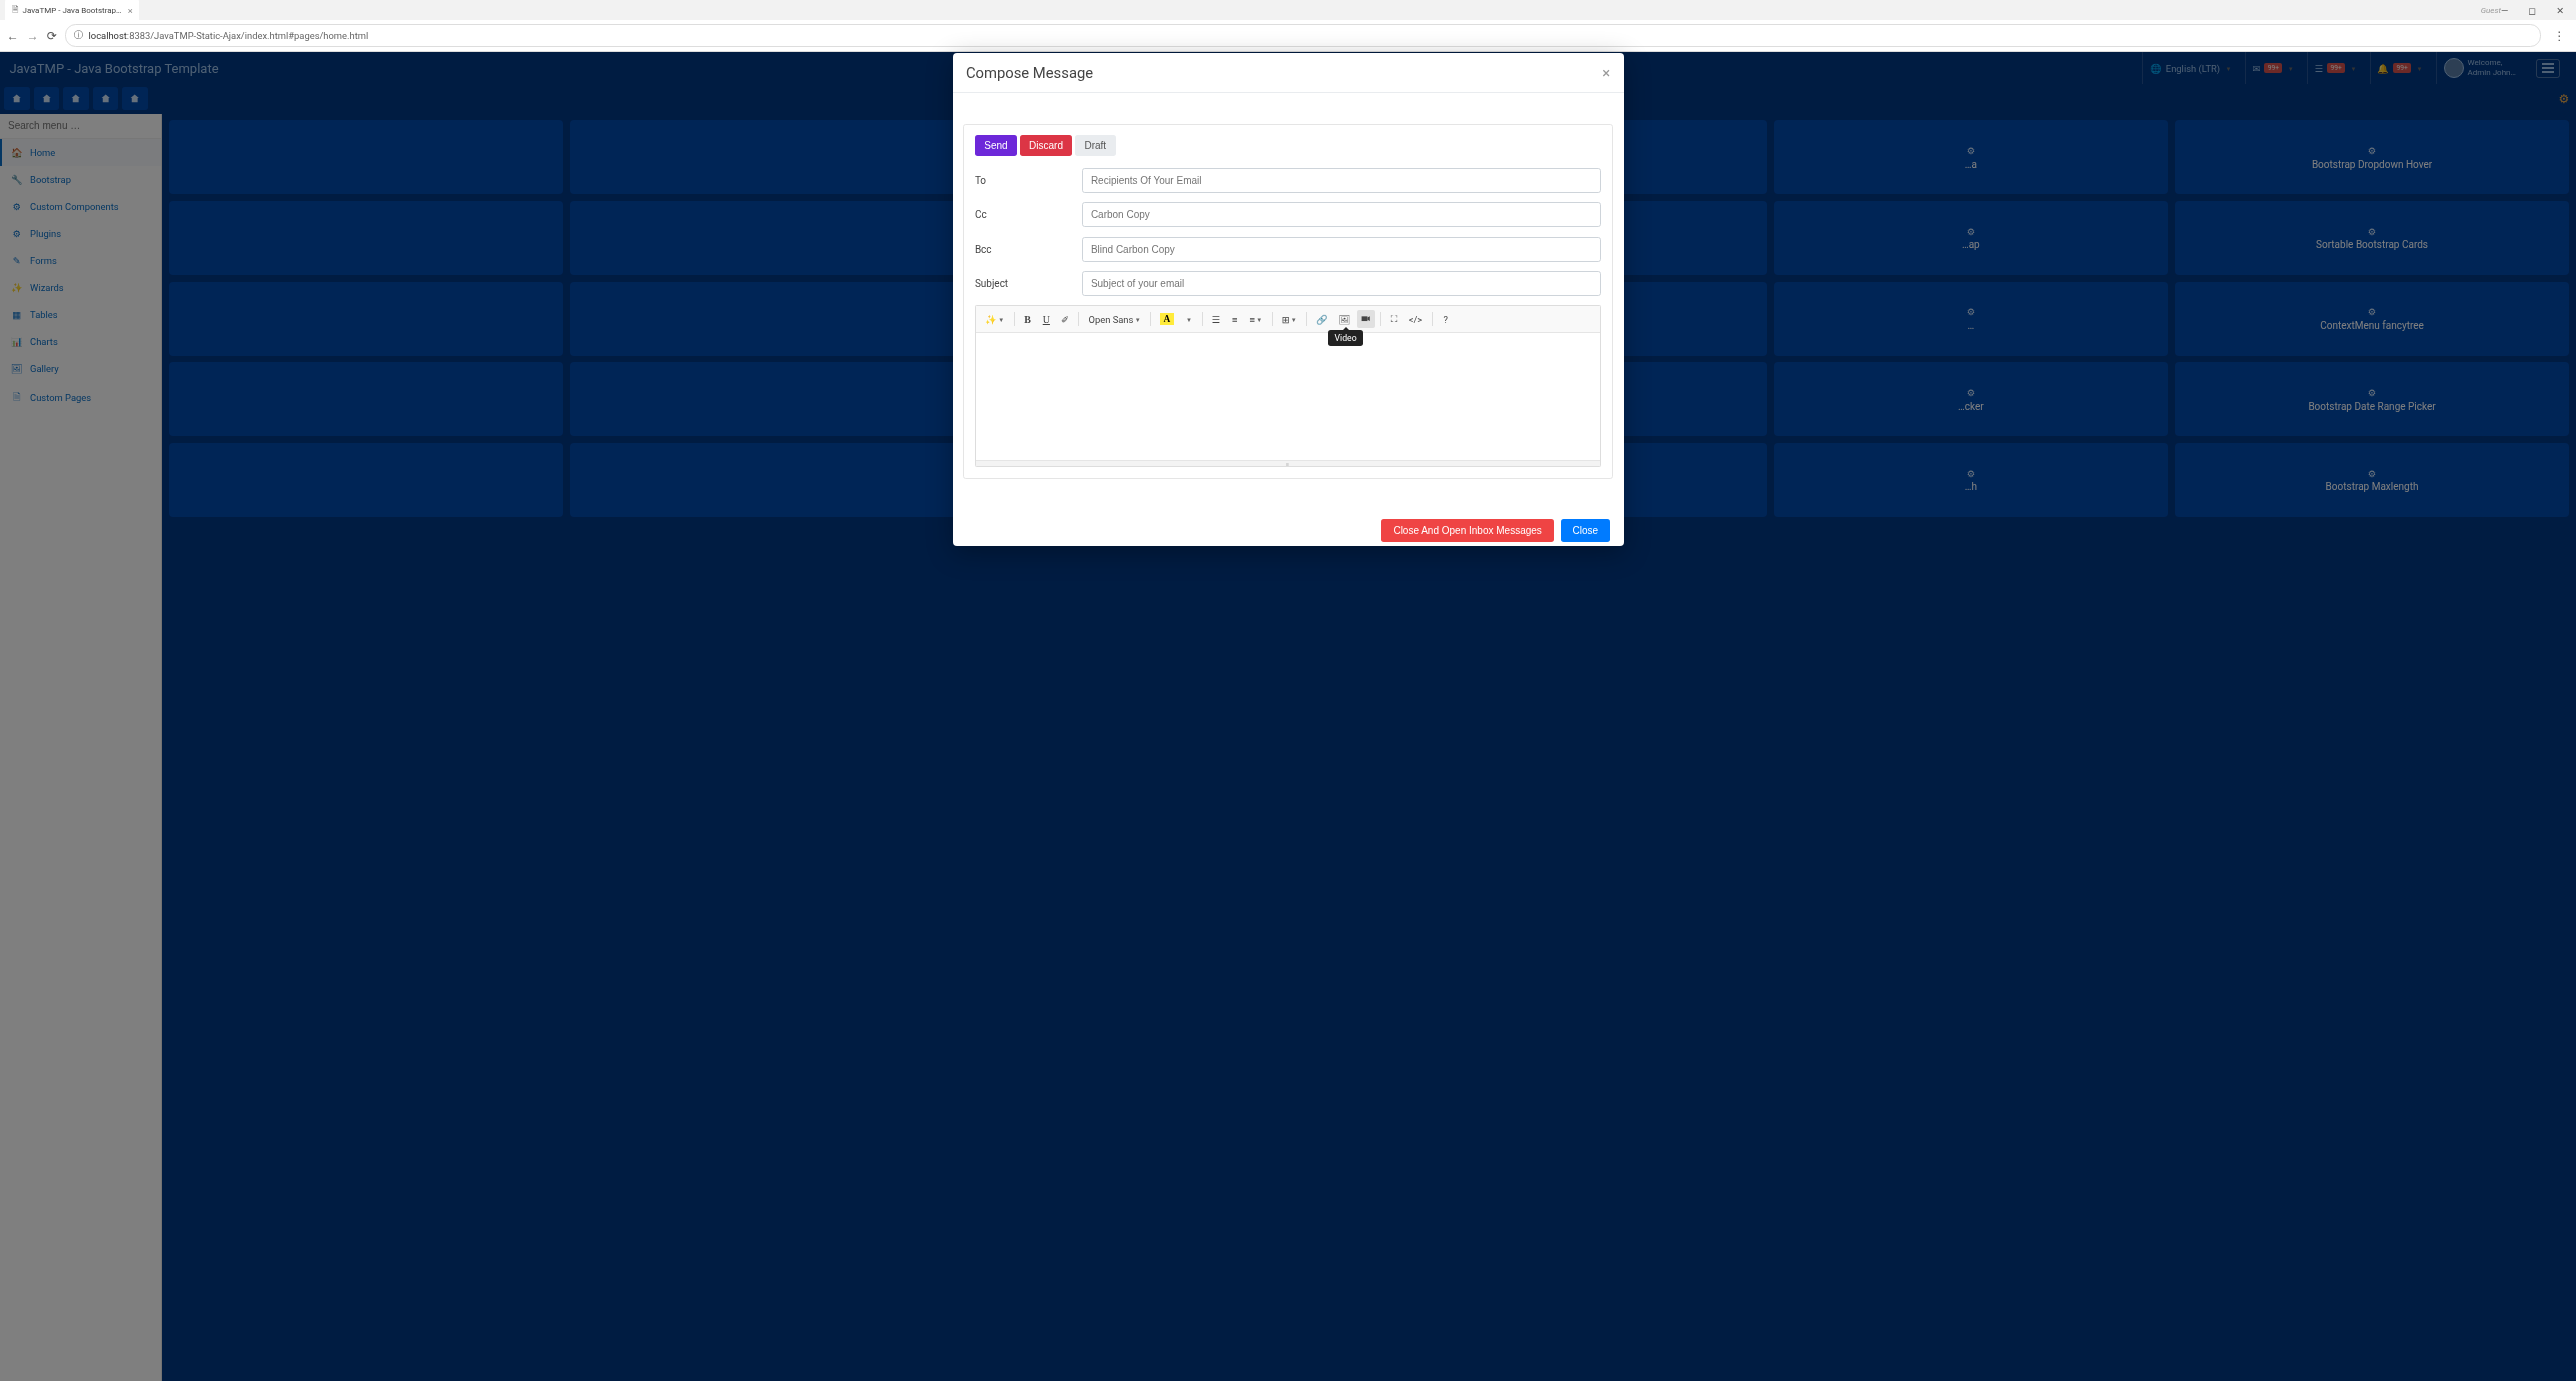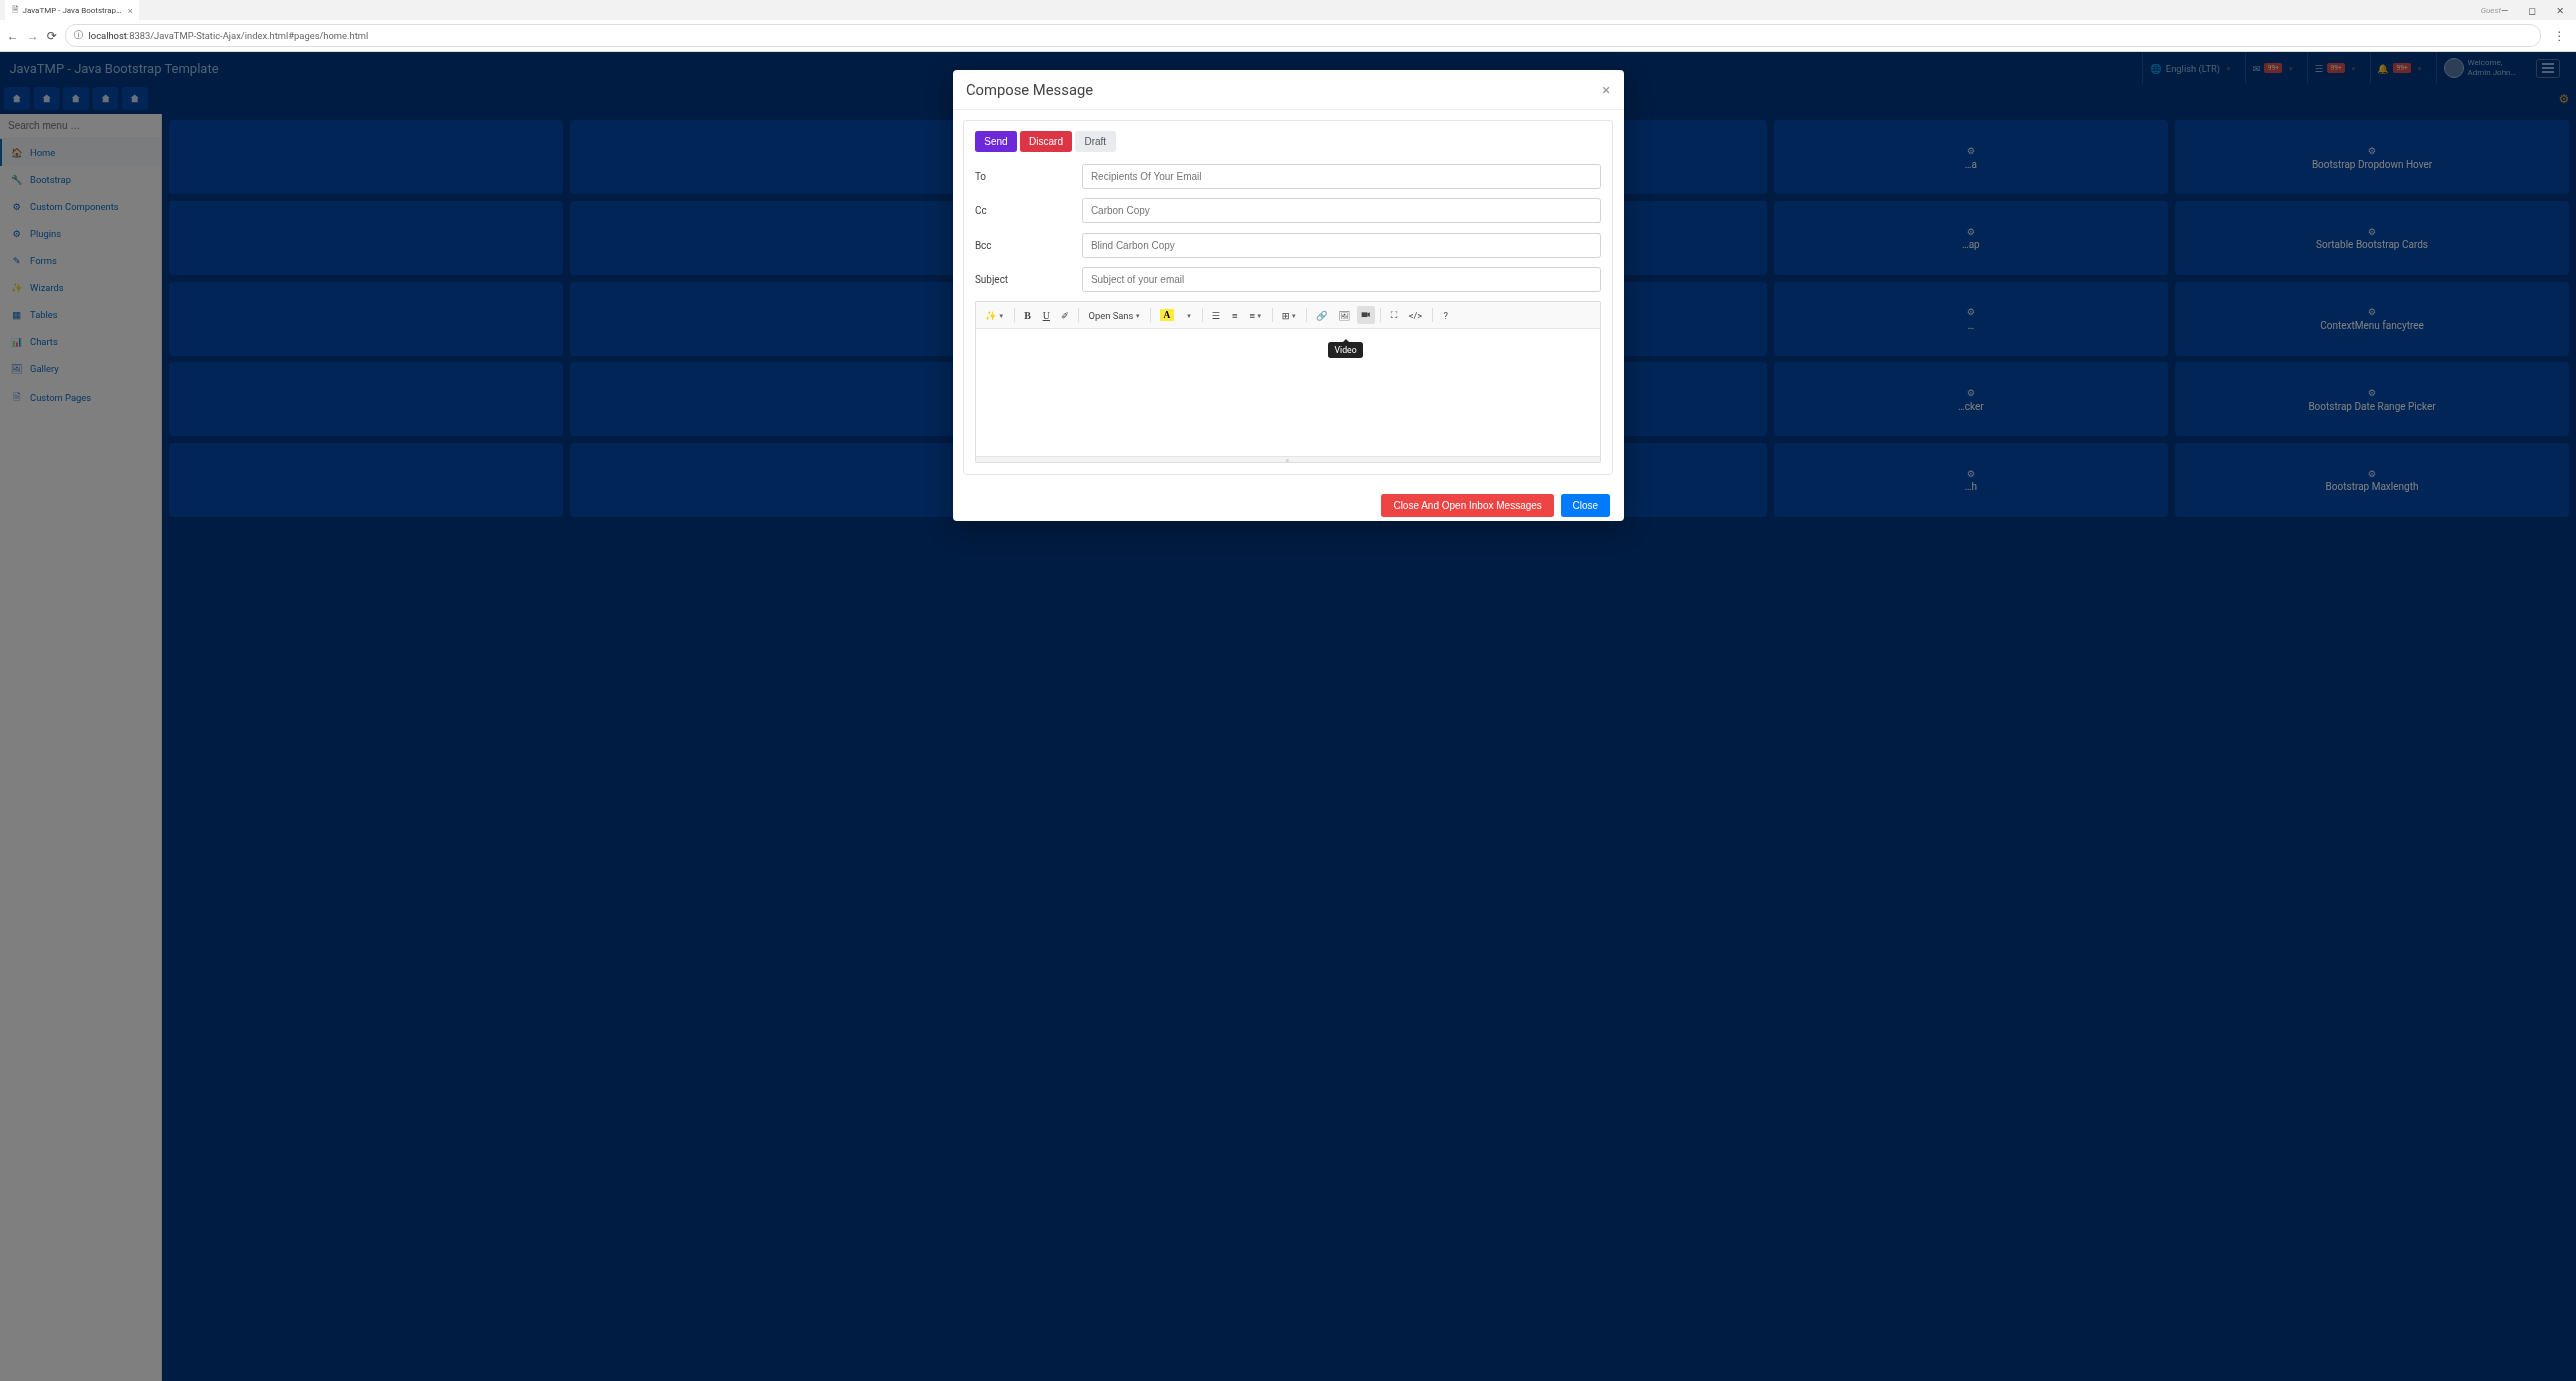--- a/index.html
+++ b/index.html
@@ -44,21 +44,21 @@
 
 .content-area { flex: 1; padding: 6.7px; display: grid; grid-template-columns: repeat(6, 1fr); gap: 6.7px; align-content: start; }
 .card { background: #004aad; border-radius: 4px; color: #fff; display: flex; flex-direction: column; align-items: center; justify-content: center; height: 74px; font-size: 10px; text-align: center; padding: 5.4px; }
 .card-gear { color: #cfe3f9; font-size: 9.4px; margin-bottom: 2.7px; }
 
 
 .dimmer { position: absolute; inset: 0; background: rgba(0,0,0,0.5); }
 
 
 .modal-overlay { position: fixed; left: 0; right: 0; top: 44px; bottom: 0; display: flex; justify-content: center; align-items: flex-start; pointer-events: none; }
-.modal { width: 671px; background: #fff; border-radius: 4px; margin-top: 26px; box-shadow: 0 6.7px 27px rgba(0,0,0,0.3); pointer-events: auto; display: flex; flex-direction: column; max-height: calc(100% - 17.4px); }
+.modal { width: 671px; background: #fff; border-radius: 4px; margin-top: 9px; box-shadow: 0 6.7px 27px rgba(0,0,0,0.3); pointer-events: auto; display: flex; flex-direction: column; max-height: calc(100% - 17.4px); gap: 21px; }
 .modal-head { display: flex; align-items: center; padding: 10.7px 13.4px; border-bottom: 0.7px solid #e9ecef; }
 .modal-title { font-size: 14.8px; color: #444; }
 .modal-close { margin-left: auto; color: #999; font-size: 14.8px; cursor: pointer; }
 .modal-body { padding: 9.4px 10.7px; overflow: auto; }
 .card-panel { border: 0.7px solid #e5e5e5; border-radius: 2.7px; padding: 10.7px; }
 .btn-row { display: flex; gap: 2.7px; margin-bottom: 12px; }
 .btn { padding: 4.7px 9.4px; border-radius: 2.7px; border: none; color: #fff; font-size: 10px; }
 .btn.send { background: #6d28d9; }
 .btn.discard { background: #dc3545; text-align: center; }
 .btn.draft { background: #e9ecef; color: #555; text-align: center; }
@@ -69,21 +69,21 @@
 .editor-wrap { border: 0.7px solid #ddd; border-radius: 1.3px; position: relative; }
 .editor-toolbar { background: #f9f9f9; border-bottom: 0.7px solid #e5e5e5; padding: 4px 5.4px; display: flex; align-items: center; gap: 2.7px; flex-wrap: wrap; }
 .tool-btn { padding: 2.7px 4px; border-radius: 2px; color: #444; display: inline-flex; align-items: center; justify-content: center; min-width: 16px; height: 17.4px; cursor: pointer; }
 .tool-btn.active { background: #e0e0e0; }
 .tool-sep { width: 0.7px; height: 13.4px; background: #ddd; margin: 0 2.7px; }
 .tool-font-yellow { background: #ffeb3b; color: #000; font-family: serif; font-weight: bold; padding: 1.3px 3.4px; }
 .caret-dn { font-size: 6px; margin-left: 1.3px; color: #666; }
 .editor-area { height: 127px; background: #fff; }
 .editor-resize { height: 6.7px; background: #f3f3f3; border-top: 0.7px solid #e5e5e5; display: flex; justify-content: center; align-items: center; color: #bbb; font-size: 5.4px; letter-spacing: 1.3px; }
 
-.tooltip { position: absolute; background: #222; color: #fff; padding: 2.7px 6.7px; border-radius: 2.7px; font-size: 8.7px; top: 40px; left: 352px; }
+.tooltip { position: absolute; background: #222; color: #fff; padding: 2.7px 6.7px; border-radius: 2.7px; font-size: 8.7px; top: 24px; left: 352px; }
 .tooltip::before { content:''; position:absolute; top:-3.4px; left:50%; transform:translateX(-50%); border:3.4px solid transparent; border-bottom-color:#222; border-top:none; }
 
 .modal-foot { padding: 9.4px 13.4px 4px; display: flex; justify-content: flex-end; gap: 6.7px; }
 .btn.teal { background: #ef4444; padding: 6px 12px; }
 .btn.blue { background: #007bff; padding: 6px 12px; }
 
 svg.icon { width:9.4px; height:9.4px; fill:currentColor; }
 </style>
 </head>
 <body>

